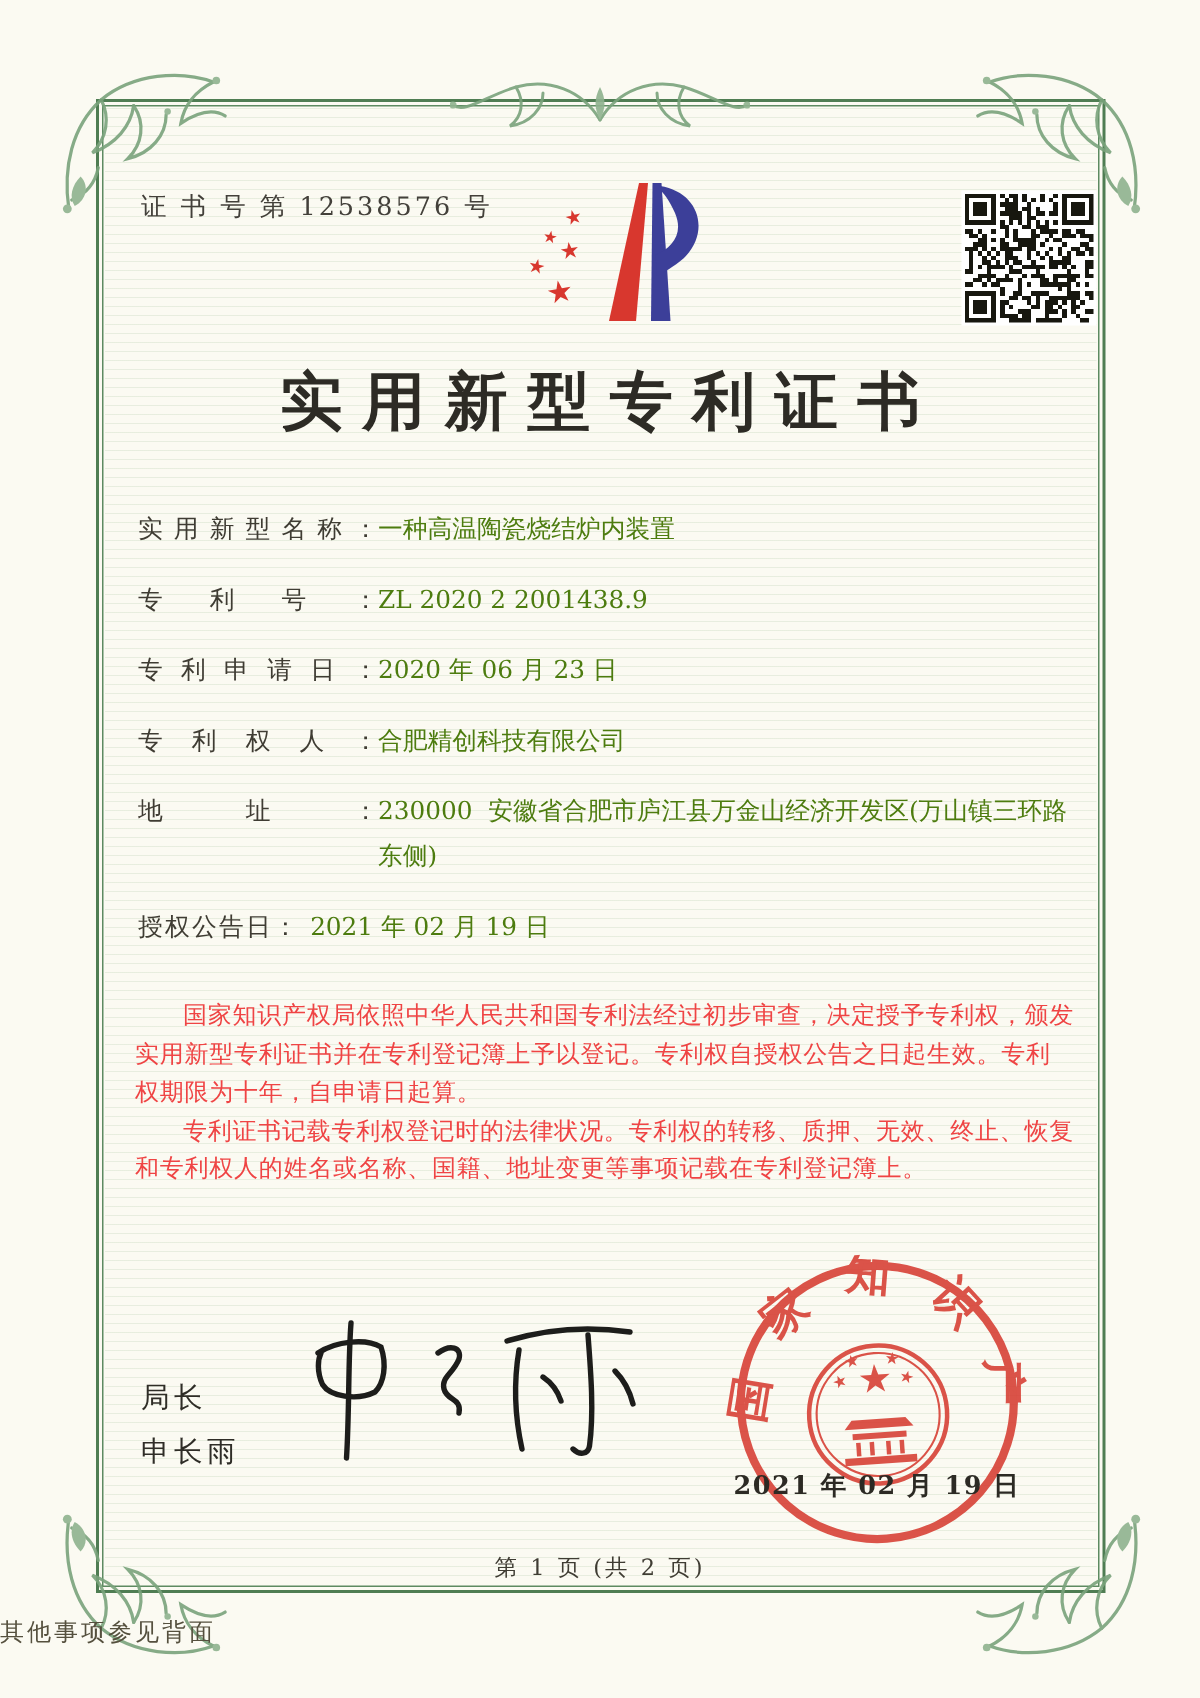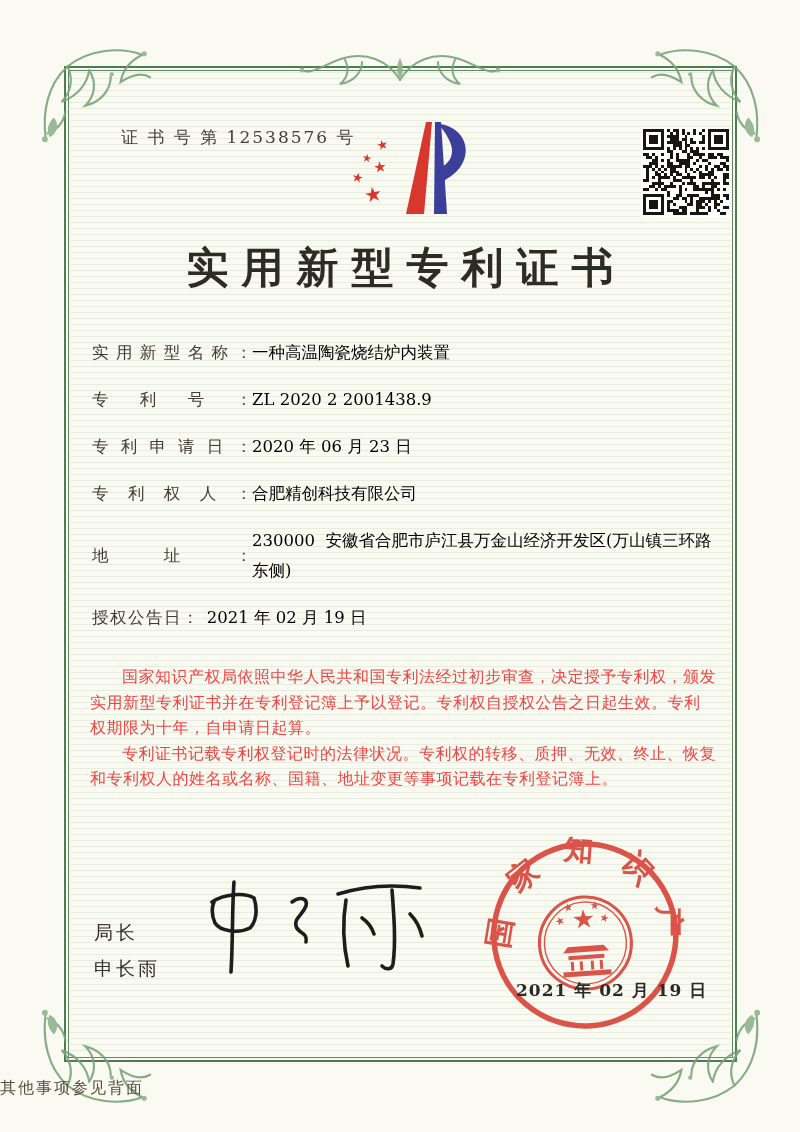--- a/index.html
+++ b/index.html
@@ -22,40 +22,40 @@
   }
   .texture {
     position:absolute; left:70px; top:72px; right:69px; bottom:76px;
     background:repeating-linear-gradient(180deg,
       rgba(154,186,146,0.20) 0 1px, rgba(255,255,255,0) 1px 6px);
     z-index:0;
   }
   .ornament { position:absolute; z-index:2; }
   
   .content { position:absolute; inset:0; z-index:3; }
-  .pre { white-space:pre-wrap;margin-left:27px; }
+  .pre { white-space:pre-wrap; }
   .cert-no {
     position:absolute; left:94px; top:126px;
     font-size:17px; letter-spacing:2px; color:#43403a;
   }
   .logo { position:absolute; left:350px; top:116px; width:118px; height:102px; }
   .qr { position:absolute; left:641px; top:127px; width:90px; height:90px; background:#fff; padding:2px; }
   .qr svg { width:100%; height:100%; display:block; }
   .title {
     position:absolute; left:0; right:0; top:240px;
     text-align:center; font-size:42px; font-weight:700;
     letter-spacing:13px; color:#2d2b25; text-indent:13px;font-family:Liberation Serif, serif;
   }
   .fields { position:absolute; left:92px; top:338px; width:632px; font-size:16.5px; }
-  .field-row { display:flex; line-height:30px; margin-bottom:17px;align-items:center; }
+  .field-row { display:flex; line-height:30px; margin-bottom:17px; }
   .field-label {
     flex:0 0 160px; width:160px;
     text-align:justify; text-align-last:justify; color:#3f3c33;
   }
-  .field-value { flex:1; color:#000000; white-space:pre-wrap; }
+  .field-value { flex:1; color:#4d7c0f; white-space:pre-wrap; }
   .grant-row { display:flex; line-height:30px;gap:23px; }
   .grant-group { display:flex; }
   .grant-group.first { width:335px; }
   .grant-label { white-space:pre-wrap; letter-spacing:1.5px; }
   .paragraphs {
     position:absolute; left:90px; top:664px; width:626px;
     font-size:16px; line-height:25.5px; color:#ef4444; letter-spacing:0.5px;
   }
   .paragraphs p { text-indent:2em; }
   .director { position:absolute; left:94px; top:914px; font-size:19px; color:#2f2d27; }
@@ -550,15 +550,16 @@
           <rect x="108" y="125" width="3" height="9"></rect>
           <rect x="119" y="125" width="3" height="9"></rect>
           <rect x="128" y="125" width="3" height="9"></rect>
           <rect x="91" y="135" width="48" height="5"></rect>
         </g>
       </g>
     </svg>
   </div>
   <div class="seal-date pre">2021 年 02 月 19 日</div>
 
+  <div class="page-indicator">第 1 页 (共 2 页)</div>
   <div class="back-note">其他事项参见背面</div>
 
 </div>
 
 </body></html>

